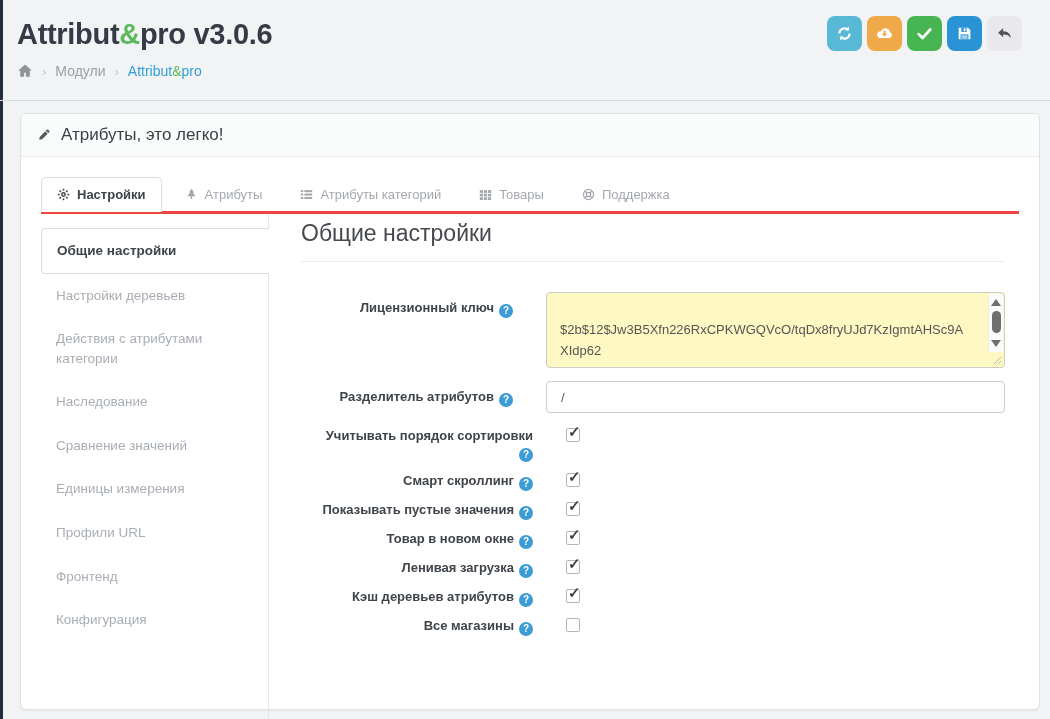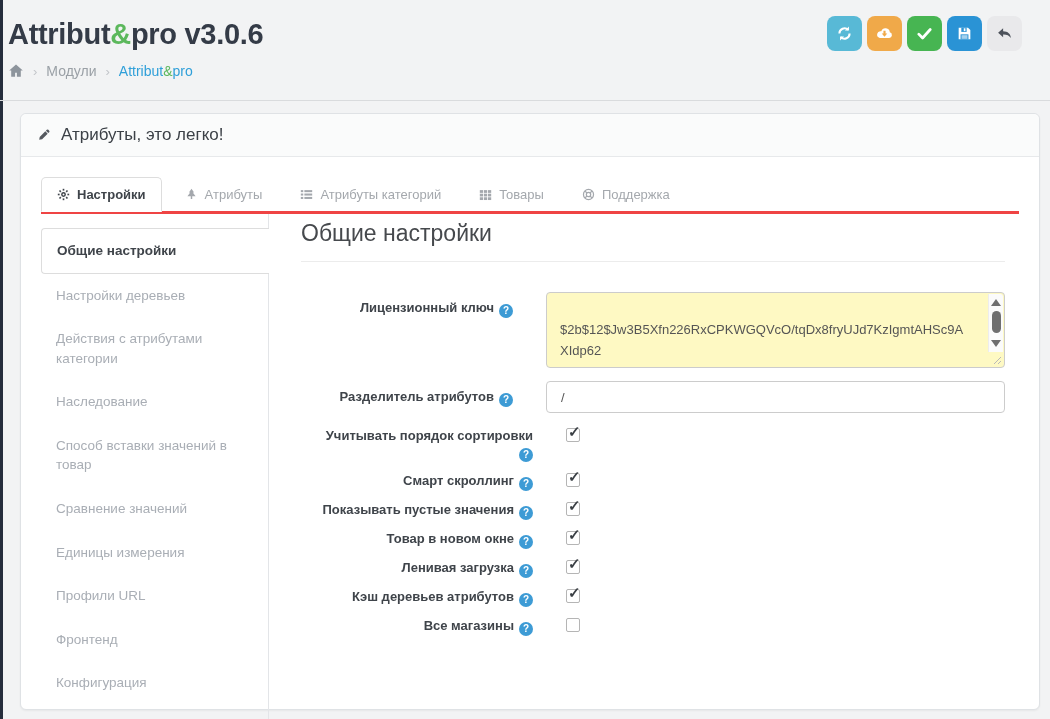--- a/index.html
+++ b/index.html
@@ -6,21 +6,21 @@
   html,body { margin:0; padding:0; }
   body {
     width:1050px; height:719px; overflow:hidden; position:relative;
     background:#f2f3f4;
     font-family:"Liberation Sans", sans-serif;
     color:#3f444a;
   }
   .left-edge { position:absolute; left:0; top:0; width:3px; height:719px; background:#252d3c; }
 
   
-  .page-header { padding:10px 20px 0 8px; border-bottom:1px solid #d9dbdd; position:relative; height:101px; }
+  .page-header { padding:10px 20px 0 17px; border-bottom:1px solid #d9dbdd; position:relative; height:101px; }
   .page-title { font-size:29px; font-weight:700; color:#343b47; margin:8px 0 12px; letter-spacing:-0.3px; }
   .amp { color:#5cb85c; }
   .breadcrumb { display:flex; align-items:center; gap:9px; font-size:14px; color:#9aa0a6; padding-bottom:6px; }
   .breadcrumb .sep { color:#c3c6ca; font-size:13px; }
   .breadcrumb a { color:#2f9fd9; text-decoration:none; }
   .home-ic { width:16px; height:16px; color:#8d949c; display:inline-block; }
 
   .toolbar { position:absolute; right:28px; top:16px; display:flex; gap:5px; }
   .btn { width:35px; height:35px; border-radius:8px; border:none; display:flex; align-items:center; justify-content:center; cursor:pointer; padding:0; }
   .btn svg { width:17px; height:17px; }
@@ -208,21 +208,20 @@
       </a>
     </div>
 
     <div class="tab-content">
 
       <div class="side-nav">
         <div class="side-item active">Общие настройки</div>
         <div class="side-item">Настройки деревьев</div>
         <div class="side-item">Действия с атрибутами категории</div>
         <div class="side-item">Наследование</div>
-        <div class="side-item">Способ вставки значений в товар</div>
         <div class="side-item">Сравнение значений</div>
         <div class="side-item">Единицы измерения</div>
         <div class="side-item">Профили URL</div>
         <div class="side-item">Фронтенд</div>
         <div class="side-item">Конфигурация</div>
       </div>
 
       <div class="main-col">
         <h2 class="content-heading">Общие настройки</h2>
 

